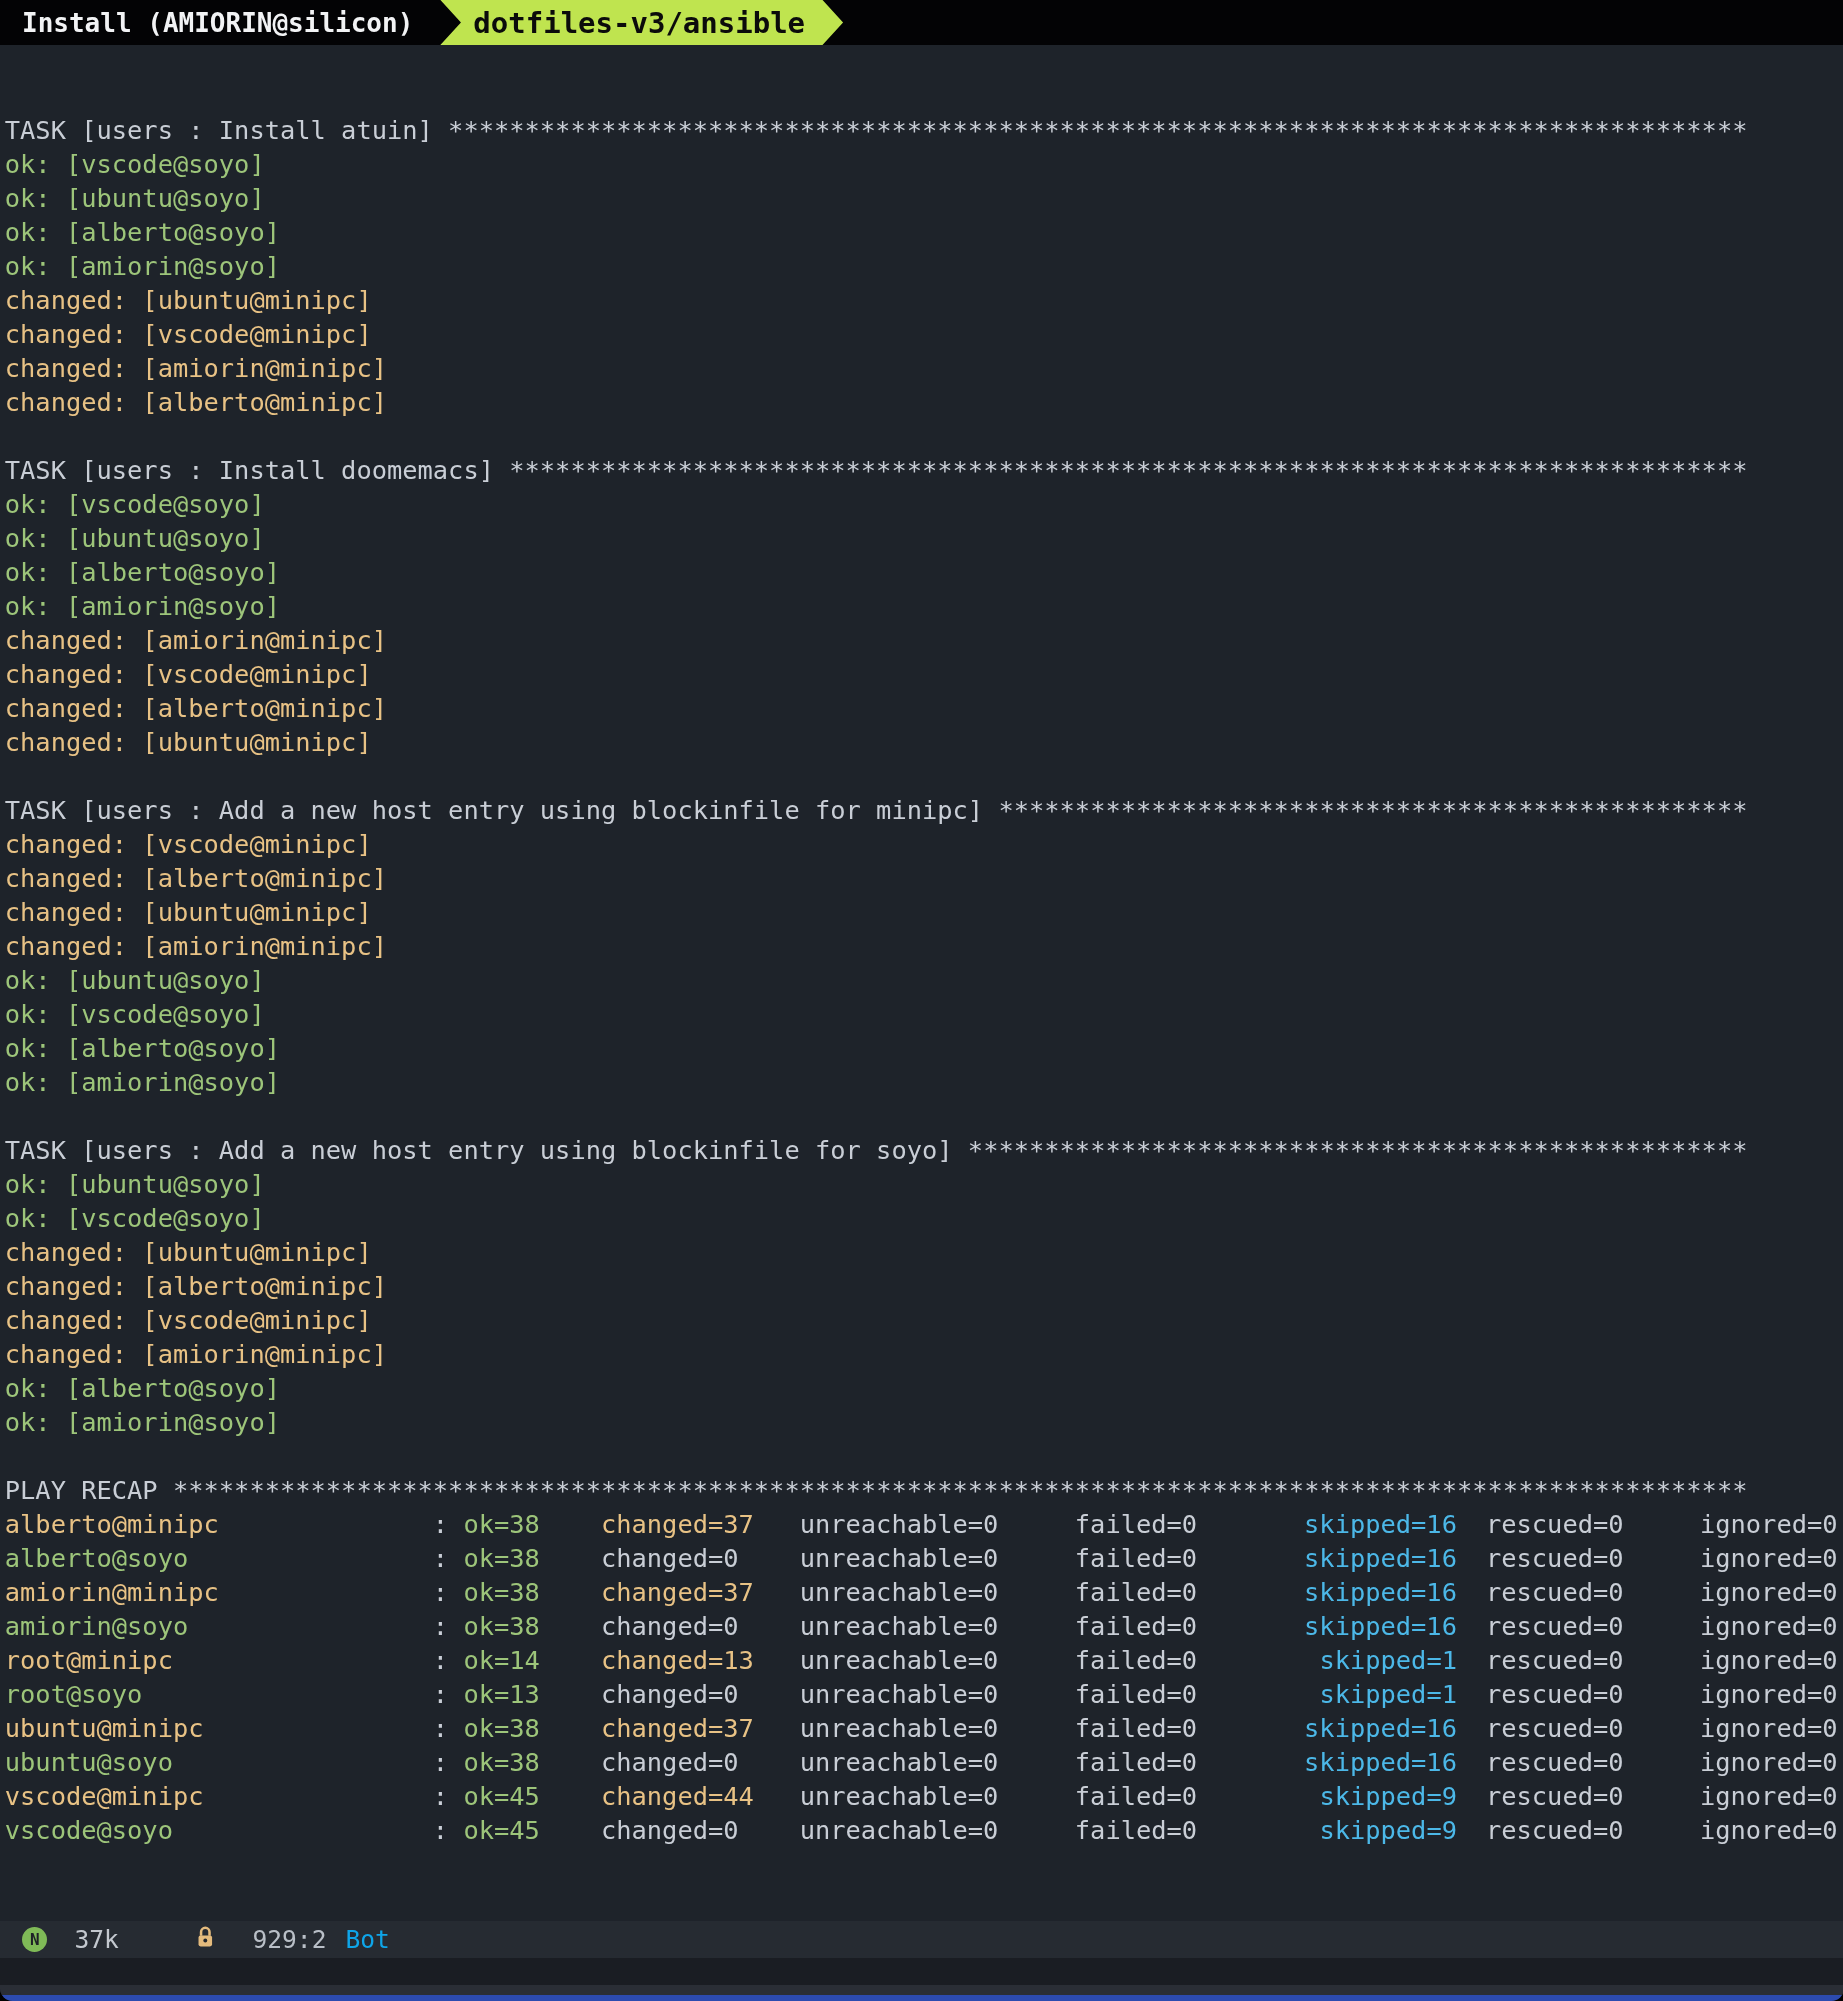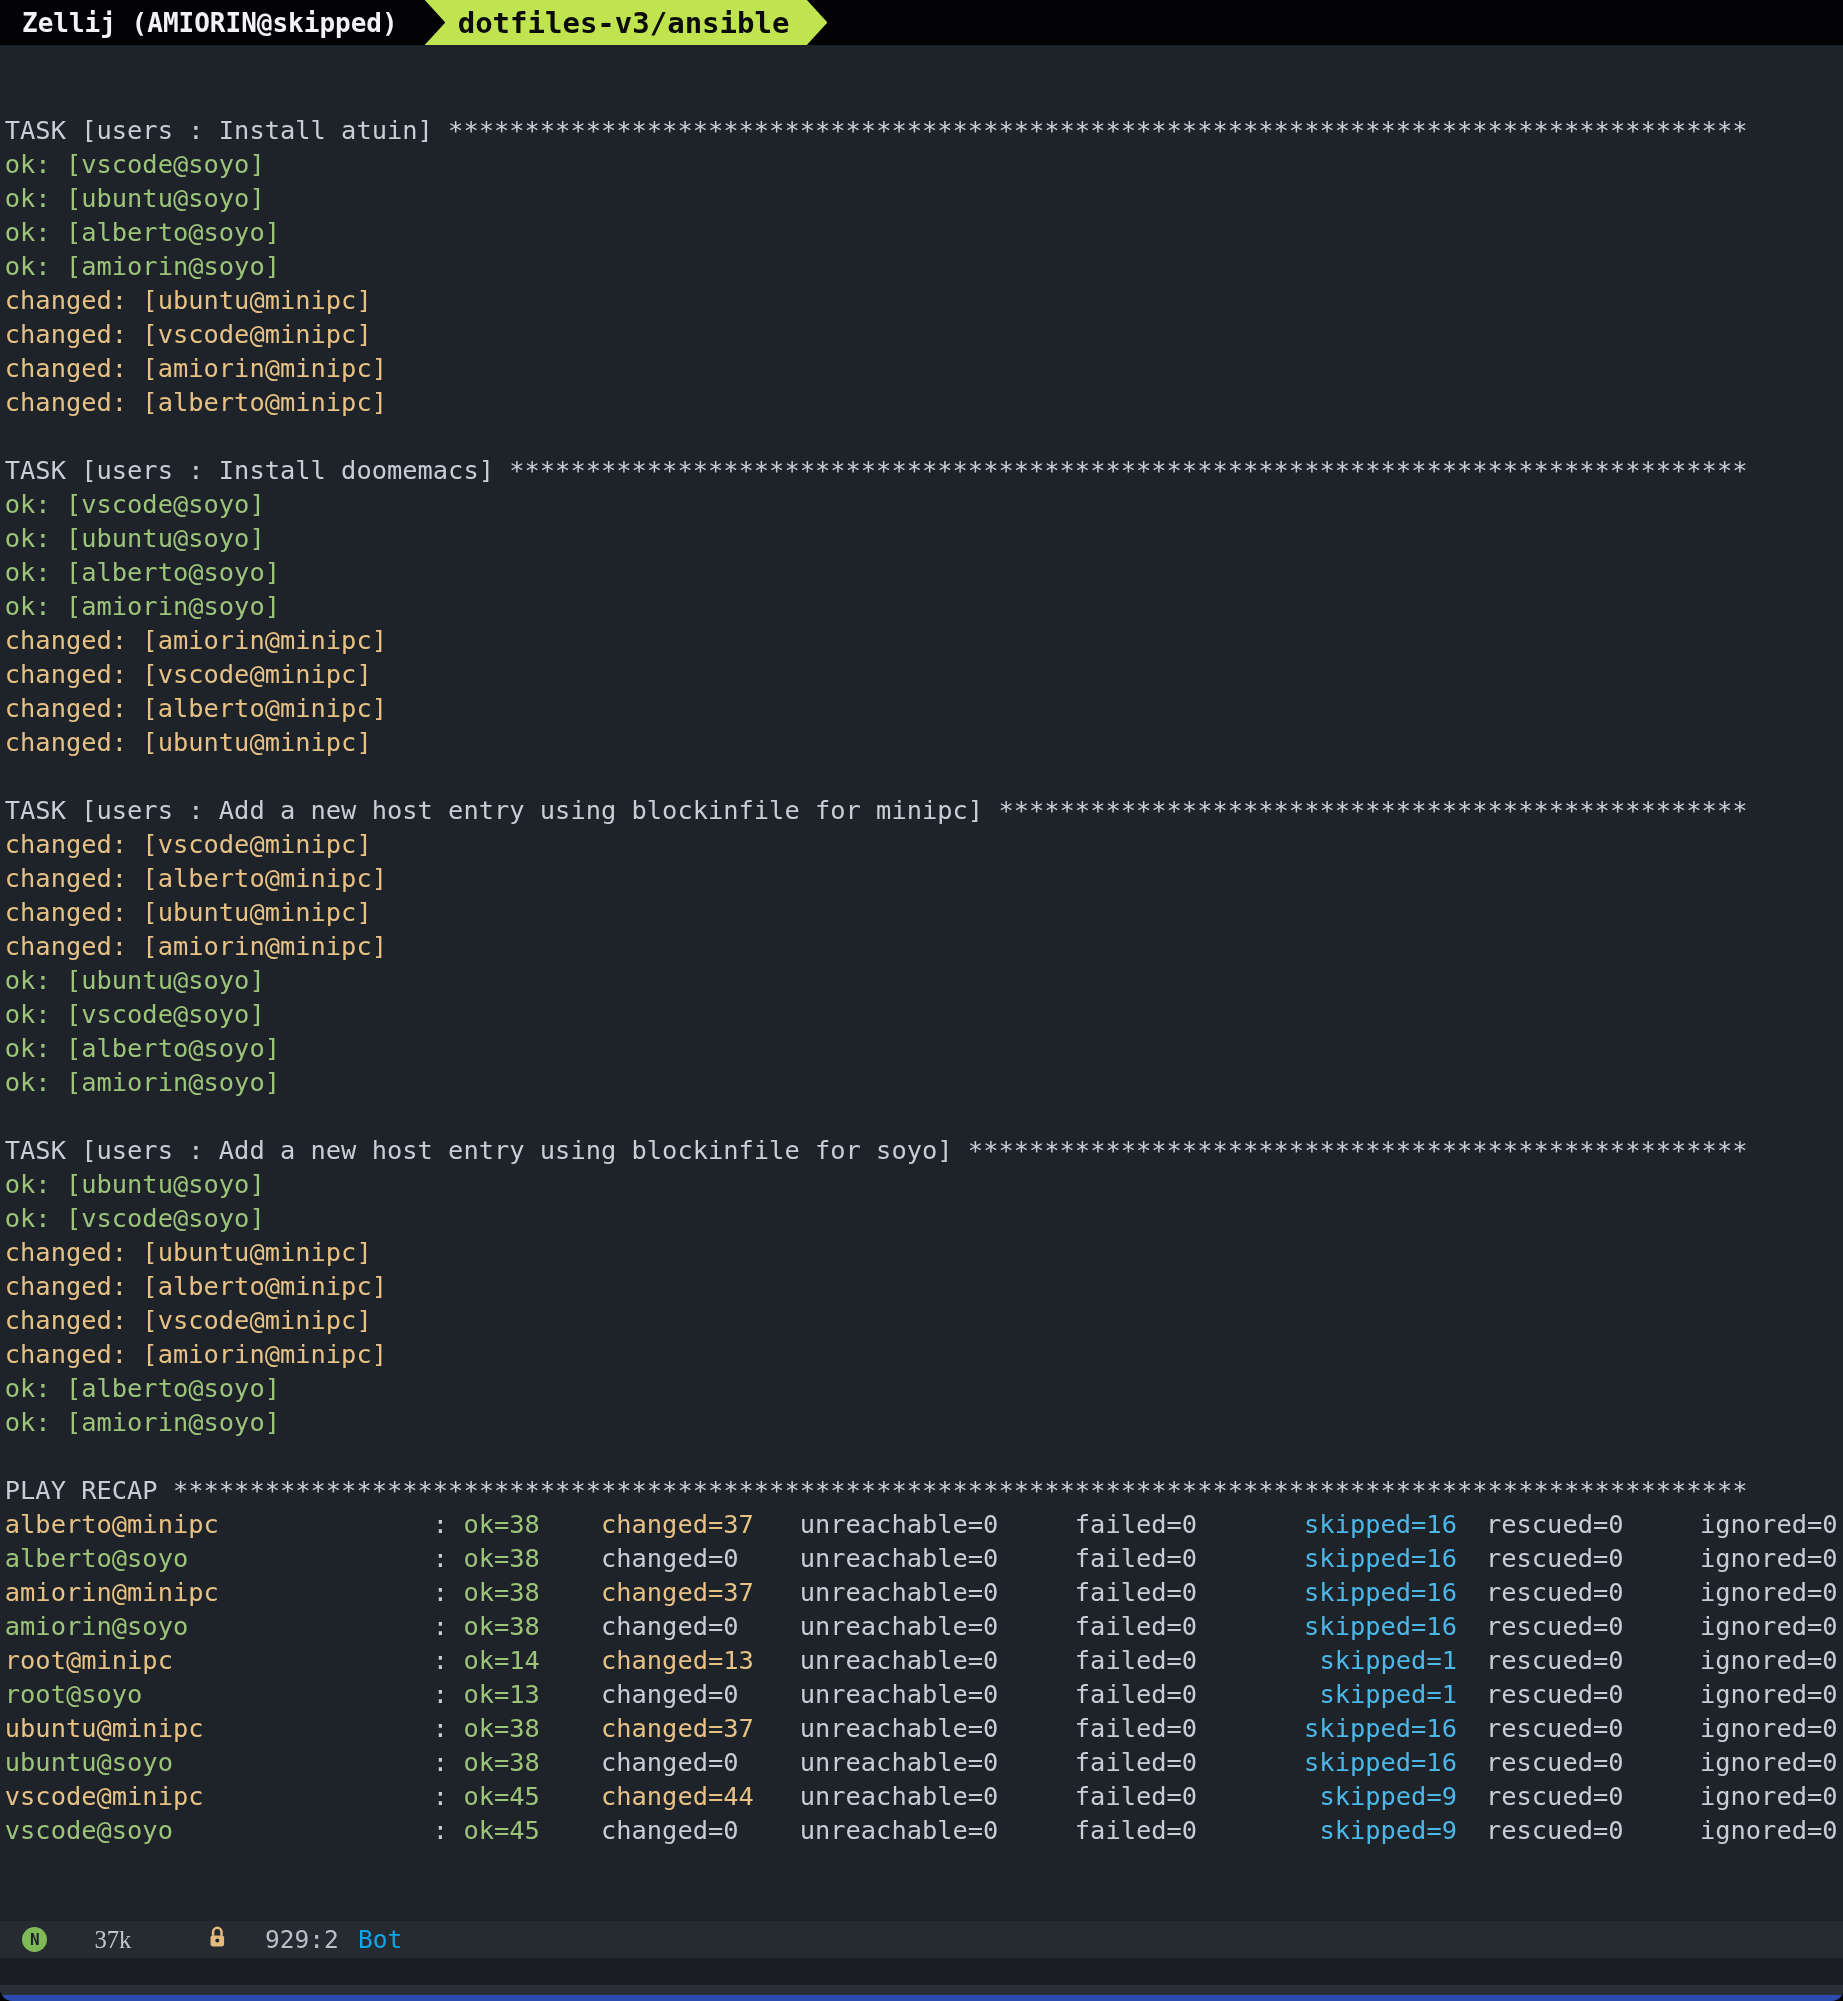--- a/index.html
+++ b/index.html
@@ -33,36 +33,36 @@
   .f3{display:inline-block;width:18ch;}
   .f4{display:inline-block;width:12ch;}
   .f5{display:inline-block;width:13ch;text-align:right;}
   .f6{display:inline-block;width:14ch;margin-left:29px;}
   .f7{display:inline-block;}
   
   .modeline{height:37px;flex:none;background:var(--mlbg);display:flex;align-items:center;
     font-size:24.6px;color:#c3c8cf;padding:0 22px;}
   .state-circle{width:25.4px;height:25.4px;border-radius:50%;background:#7fba57;color:#1e2127;
     font-size:16px;font-weight:bold;display:flex;align-items:center;justify-content:center;flex:none;}
-  .ml-size{margin-left:47px;font-family:Liberation Serif, serif;}
+  .ml-size{margin-left:27px;}
   .ml-lock{margin-left:76px;display:inline-block;vertical-align:middle;}
   .ml-buffer{color:var(--tan);font-weight:bold;margin-left:6.4px;white-space:pre;}
   .ml-pos{margin-left:37px;color:#b9bfc7;text-align:right;}
   .ml-end{margin-left:19px;color:#0ea5e9;}
   .echo{height:27px;flex:none;background:#1a1d23;}
   .strip{height:9.5px;flex:none;background:#2a2e36;}
   .accent{height:6.4px;flex:none;background:#2c4bb0;}
 </style>
 </head>
 <body>
 
 <div class="window">
 
   <div class="titlebar">
-    <span class="session-name">Zellij (AMIORIN@skipped)</span>
+    <span class="session-name">Install (AMIORIN@silicon)</span>
     <span class="tab">dotfiles-v3/ansible</span>
   </div>
 
   <div class="term">
     <div id="gen"><div class="tline"><span class="fg">TASK [users : Install atuin] </span><span class="fg">*************************************************************************************</span></div><div class="tline ok">ok: [vscode@soyo]</div><div class="tline ok">ok: [ubuntu@soyo]</div><div class="tline ok">ok: [alberto@soyo]</div><div class="tline ok">ok: [amiorin@soyo]</div><div class="tline changed">changed: [ubuntu@minipc]</div><div class="tline changed">changed: [vscode@minipc]</div><div class="tline changed">changed: [amiorin@minipc]</div><div class="tline changed">changed: [alberto@minipc]</div><div class="tline"></div><div class="tline"><span class="fg">TASK [users : Install doomemacs] </span><span class="fg">*********************************************************************************</span></div><div class="tline ok">ok: [vscode@soyo]</div><div class="tline ok">ok: [ubuntu@soyo]</div><div class="tline ok">ok: [alberto@soyo]</div><div class="tline ok">ok: [amiorin@soyo]</div><div class="tline changed">changed: [amiorin@minipc]</div><div class="tline changed">changed: [vscode@minipc]</div><div class="tline changed">changed: [alberto@minipc]</div><div class="tline changed">changed: [ubuntu@minipc]</div><div class="tline"></div><div class="tline"><span class="fg">TASK [users : Add a new host entry using blockinfile for minipc] </span><span class="fg">*************************************************</span></div><div class="tline changed">changed: [vscode@minipc]</div><div class="tline changed">changed: [alberto@minipc]</div><div class="tline changed">changed: [ubuntu@minipc]</div><div class="tline changed">changed: [amiorin@minipc]</div><div class="tline ok">ok: [ubuntu@soyo]</div><div class="tline ok">ok: [vscode@soyo]</div><div class="tline ok">ok: [alberto@soyo]</div><div class="tline ok">ok: [amiorin@soyo]</div><div class="tline"></div><div class="tline"><span class="fg">TASK [users : Add a new host entry using blockinfile for soyo] </span><span class="fg">***************************************************</span></div><div class="tline ok">ok: [ubuntu@soyo]</div><div class="tline ok">ok: [vscode@soyo]</div><div class="tline changed">changed: [ubuntu@minipc]</div><div class="tline changed">changed: [alberto@minipc]</div><div class="tline changed">changed: [vscode@minipc]</div><div class="tline changed">changed: [amiorin@minipc]</div><div class="tline ok">ok: [alberto@soyo]</div><div class="tline ok">ok: [amiorin@soyo]</div><div class="tline"></div><div class="tline"><span class="fg">PLAY RECAP </span><span class="fg">*******************************************************************************************************</span></div><div class="tline"><span class="c-host changed">alberto@minipc</span><span class="fg">: </span><span class="f1 ok">ok=38</span><span class="f2 changed">changed=37</span><span class="f3 fg">unreachable=0</span><span class="f4 fg">failed=0</span><span class="f5 skipped">skipped=16</span><span class="f6 fg">rescued=0</span><span class="f7 fg">ignored=0</span></div><div class="tline"><span class="c-host ok">alberto@soyo</span><span class="fg">: </span><span class="f1 ok">ok=38</span><span class="f2 fg">changed=0</span><span class="f3 fg">unreachable=0</span><span class="f4 fg">failed=0</span><span class="f5 skipped">skipped=16</span><span class="f6 fg">rescued=0</span><span class="f7 fg">ignored=0</span></div><div class="tline"><span class="c-host changed">amiorin@minipc</span><span class="fg">: </span><span class="f1 ok">ok=38</span><span class="f2 changed">changed=37</span><span class="f3 fg">unreachable=0</span><span class="f4 fg">failed=0</span><span class="f5 skipped">skipped=16</span><span class="f6 fg">rescued=0</span><span class="f7 fg">ignored=0</span></div><div class="tline"><span class="c-host ok">amiorin@soyo</span><span class="fg">: </span><span class="f1 ok">ok=38</span><span class="f2 fg">changed=0</span><span class="f3 fg">unreachable=0</span><span class="f4 fg">failed=0</span><span class="f5 skipped">skipped=16</span><span class="f6 fg">rescued=0</span><span class="f7 fg">ignored=0</span></div><div class="tline"><span class="c-host changed">root@minipc</span><span class="fg">: </span><span class="f1 ok">ok=14</span><span class="f2 changed">changed=13</span><span class="f3 fg">unreachable=0</span><span class="f4 fg">failed=0</span><span class="f5 skipped">skipped=1</span><span class="f6 fg">rescued=0</span><span class="f7 fg">ignored=0</span></div><div class="tline"><span class="c-host ok">root@soyo</span><span class="fg">: </span><span class="f1 ok">ok=13</span><span class="f2 fg">changed=0</span><span class="f3 fg">unreachable=0</span><span class="f4 fg">failed=0</span><span class="f5 skipped">skipped=1</span><span class="f6 fg">rescued=0</span><span class="f7 fg">ignored=0</span></div><div class="tline"><span class="c-host changed">ubuntu@minipc</span><span class="fg">: </span><span class="f1 ok">ok=38</span><span class="f2 changed">changed=37</span><span class="f3 fg">unreachable=0</span><span class="f4 fg">failed=0</span><span class="f5 skipped">skipped=16</span><span class="f6 fg">rescued=0</span><span class="f7 fg">ignored=0</span></div><div class="tline"><span class="c-host ok">ubuntu@soyo</span><span class="fg">: </span><span class="f1 ok">ok=38</span><span class="f2 fg">changed=0</span><span class="f3 fg">unreachable=0</span><span class="f4 fg">failed=0</span><span class="f5 skipped">skipped=16</span><span class="f6 fg">rescued=0</span><span class="f7 fg">ignored=0</span></div><div class="tline"><span class="c-host changed">vscode@minipc</span><span class="fg">: </span><span class="f1 ok">ok=45</span><span class="f2 changed">changed=44</span><span class="f3 fg">unreachable=0</span><span class="f4 fg">failed=0</span><span class="f5 skipped">skipped=9</span><span class="f6 fg">rescued=0</span><span class="f7 fg">ignored=0</span></div><div class="tline"><span class="c-host ok">vscode@soyo</span><span class="fg">: </span><span class="f1 ok">ok=45</span><span class="f2 fg">changed=0</span><span class="f3 fg">unreachable=0</span><span class="f4 fg">failed=0</span><span class="f5 skipped">skipped=9</span><span class="f6 fg">rescued=0</span><span class="f7 fg">ignored=0</span></div></div>
     
     
 
     
 

